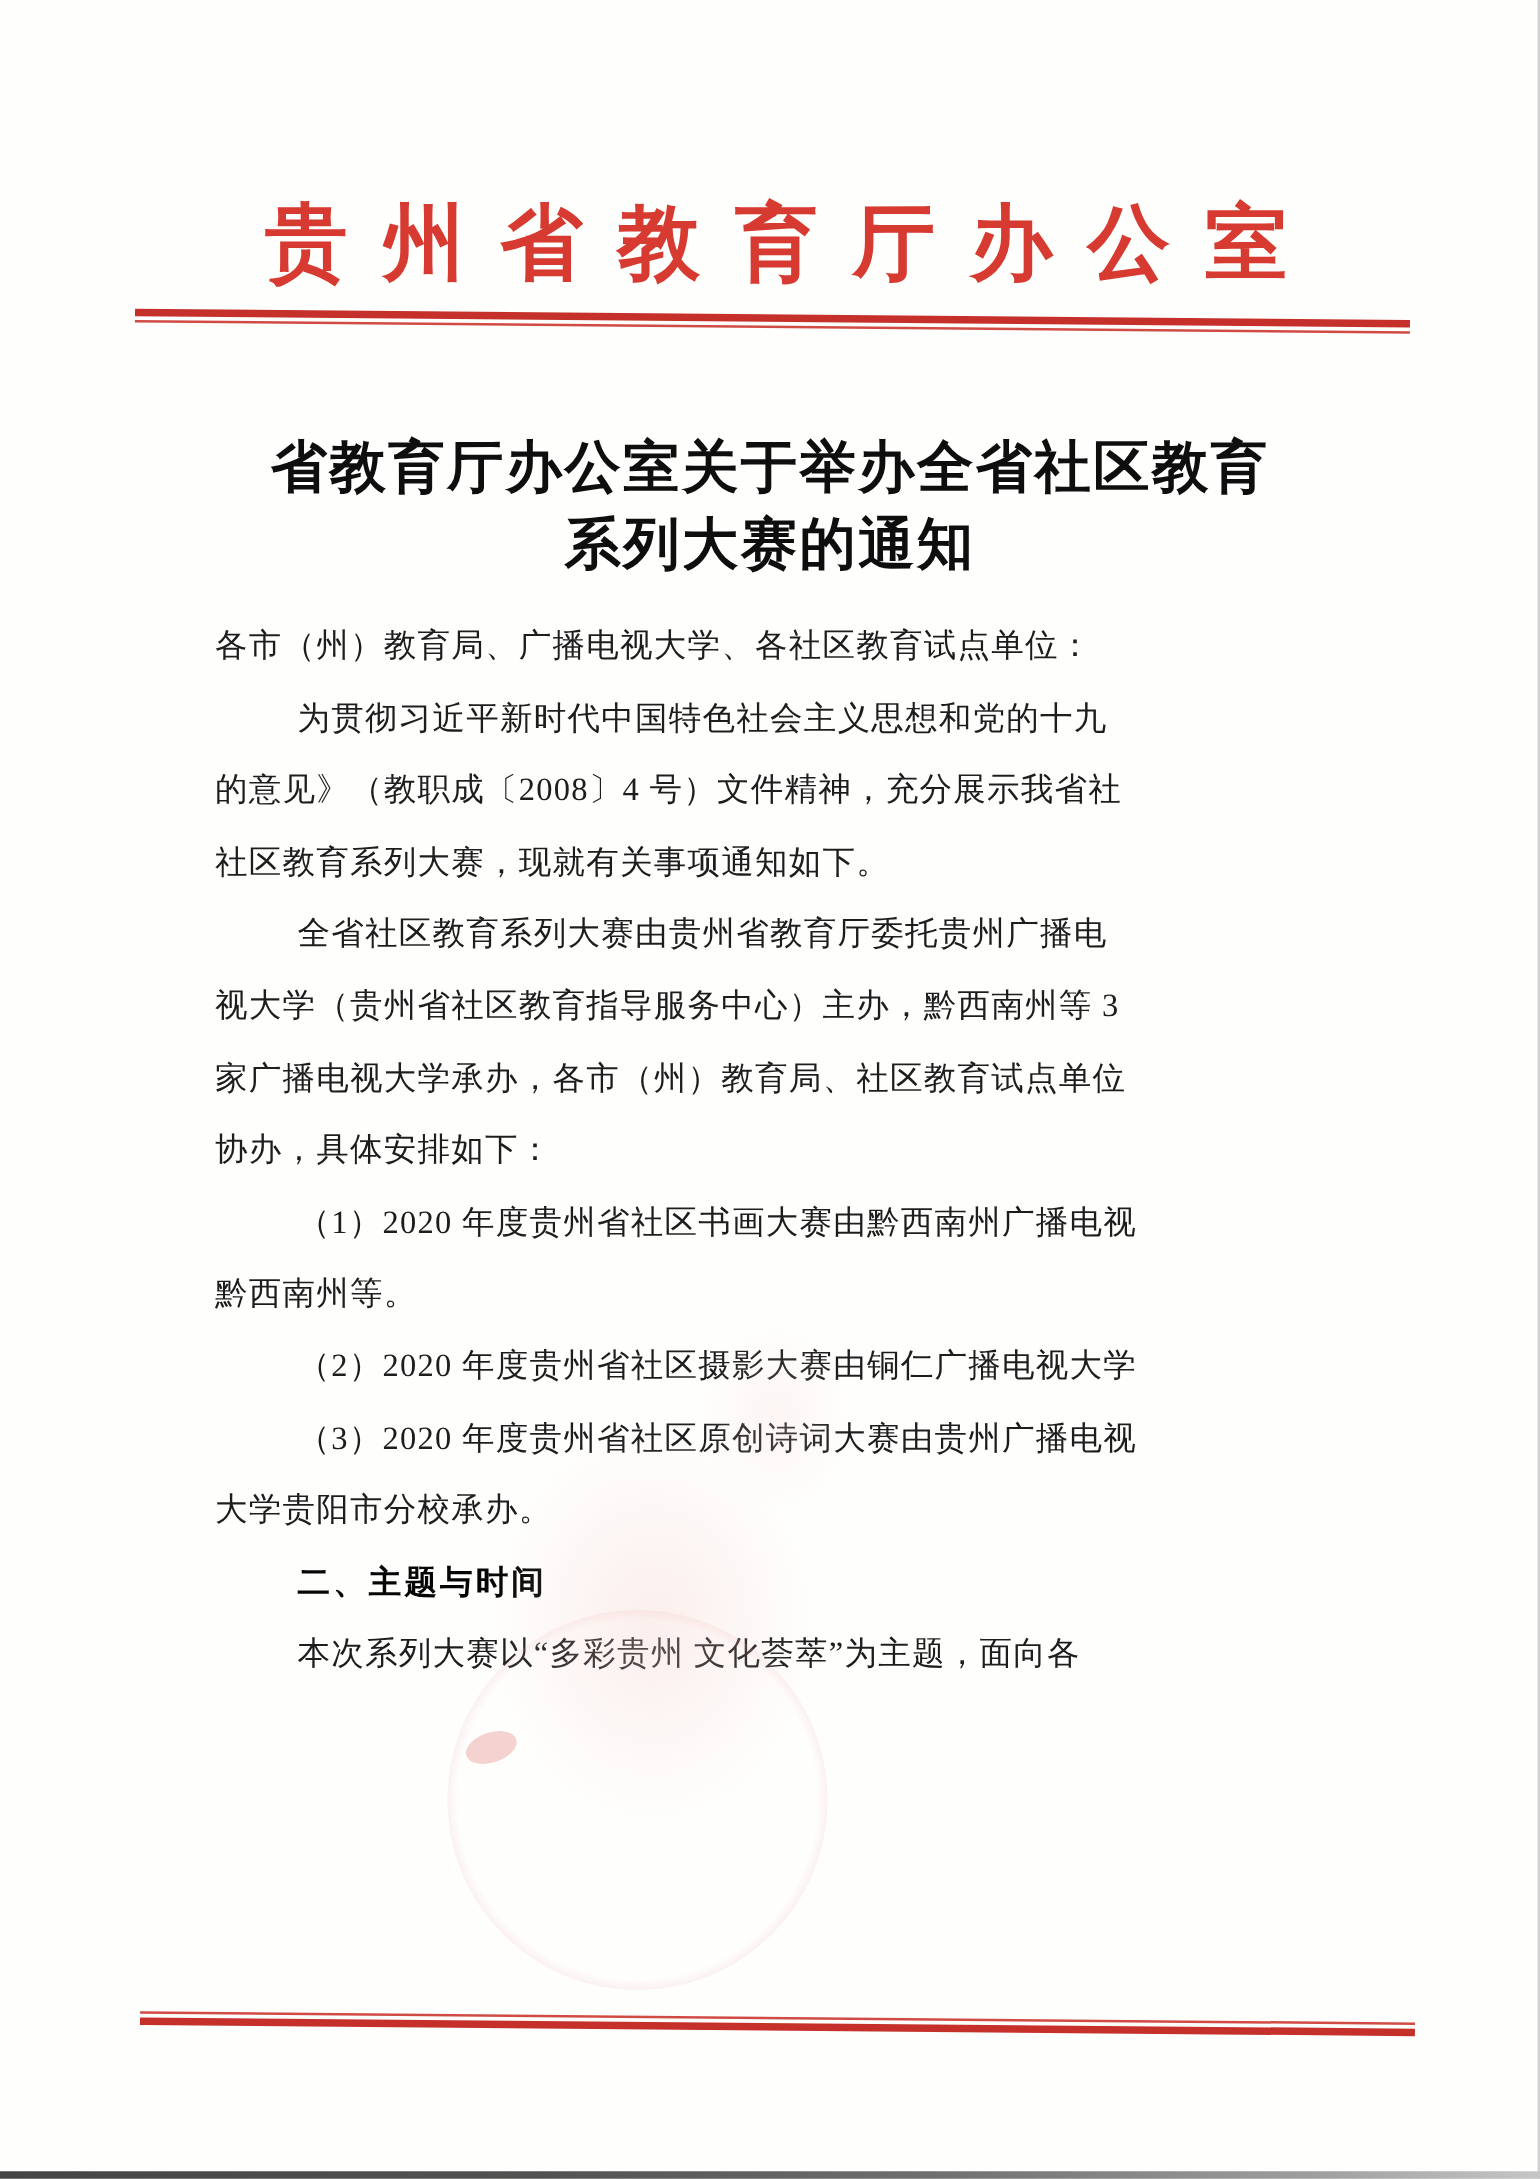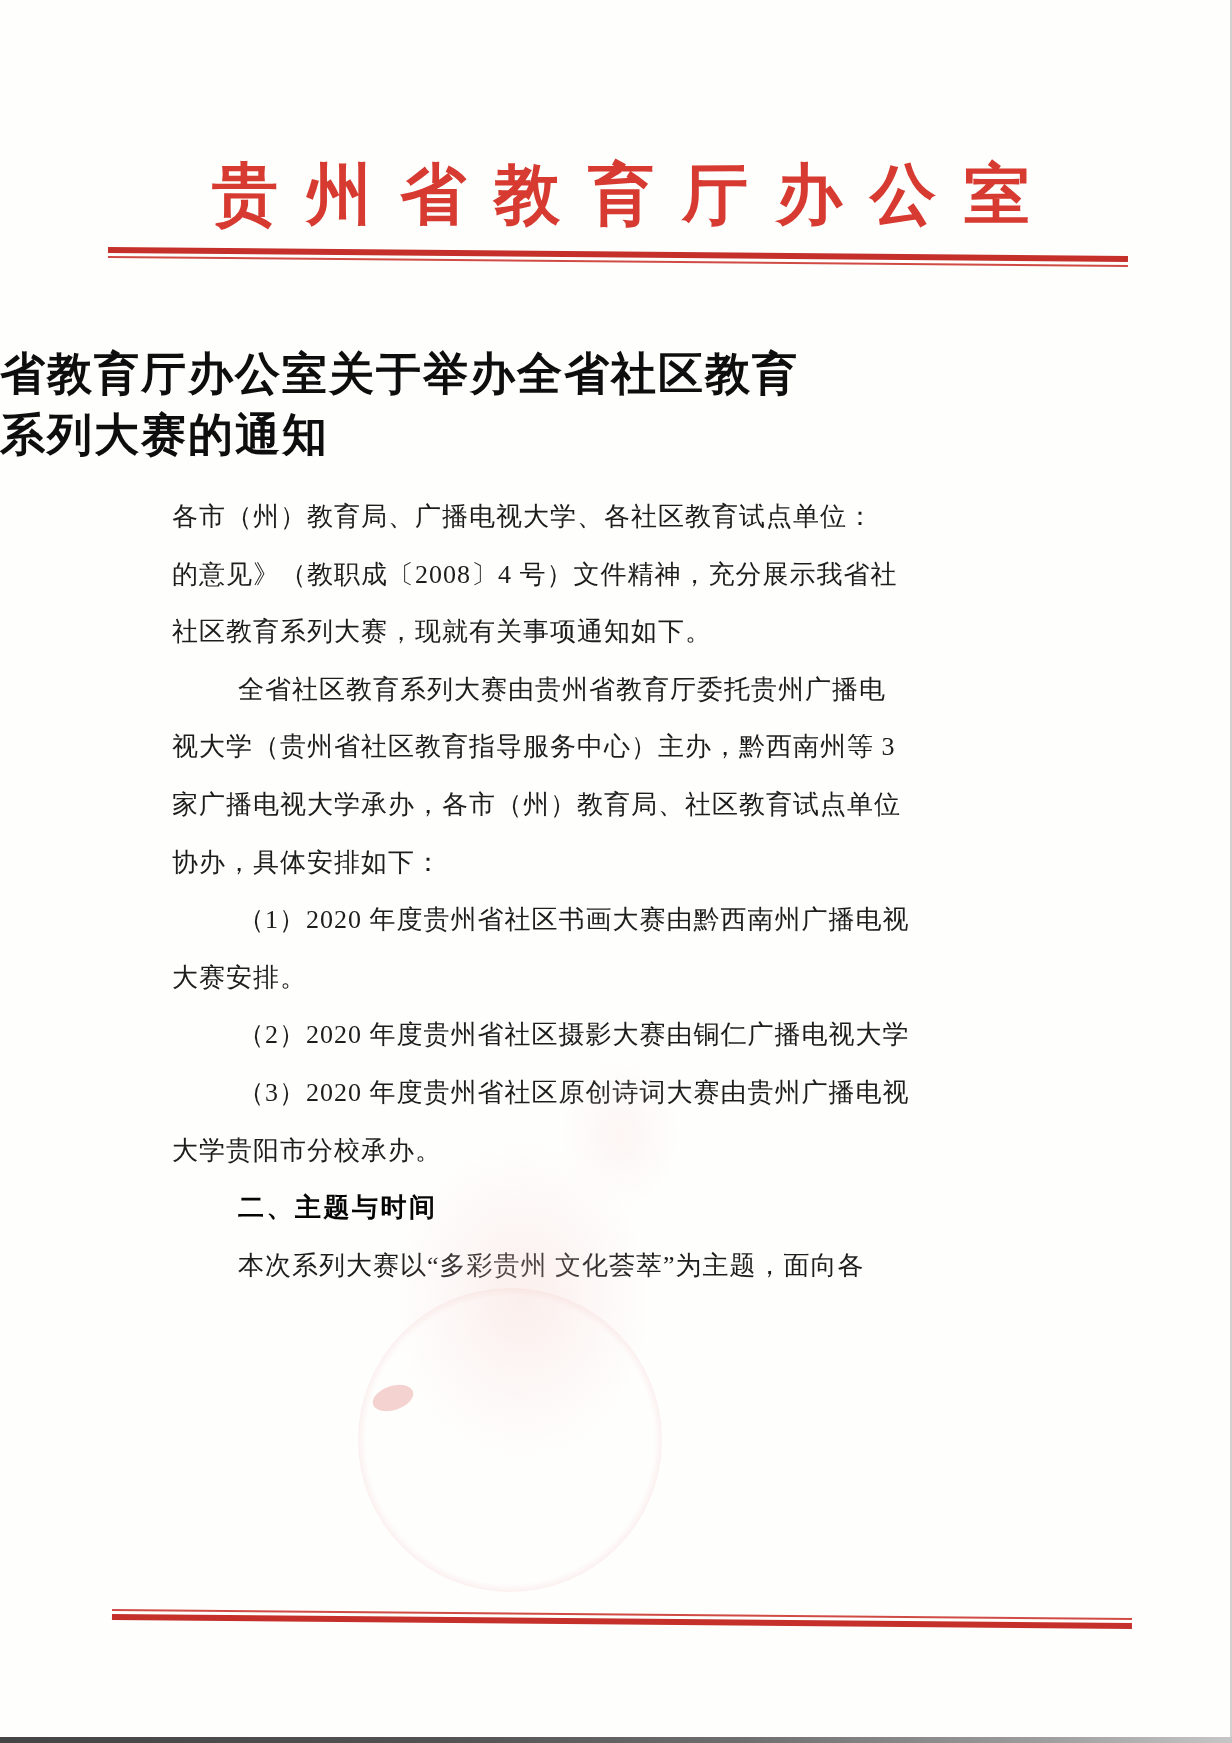--- a/index.html
+++ b/index.html
@@ -30,21 +30,21 @@
   }
   .rule-wrap.header-rule { top: 247px; }
   .rule-wrap.footer-rule { top: 1609px; left: 112px; }
   .rule-thick { height: 6px; background: #c5302b; }
   .rule-thin  { height: 2px; background: #d14b45; }
   .header-rule .rule-thin  { margin-top: 3px; }
   .footer-rule .rule-thick { margin-top: 3px; }
   
   .doc-title {
     position: absolute; top: 344px; left: 0; width: 100%;
-    margin: 0; 
+    margin: 0; text-align: center;
     font-size: 45px; line-height: 61px;
     font-weight: bold; color: #0e0e0e;
     letter-spacing: 2px;
   }
   .doc-title .title-line { display: block; }
   
   .body-text {
     position: absolute; top: 488px; left: 172px; width: 912px;
     font-size: 26px; line-height: 57.6px;
     color: #1d1d1d; letter-spacing: 1px;
@@ -98,28 +98,29 @@
     <div class="rule-thin"></div>
   </div>
 
   <h1 class="doc-title">
     <span class="title-line">省教育厅办公室关于举办全省社区教育</span>
     <span class="title-line">系列大赛的通知</span>
   </h1>
 
   <div class="body-text" id="body-lines">
       <div class="line ">各市（州）教育局、广播电视大学、各社区教育试点单位：</div>
+      <div class="line indent">为贯彻习近平新时代中国特色社会主义思想和党的十九</div>
       <div class="line ">的意见》（教职成〔2008〕4 号）文件精神，充分展示我省社</div>
       <div class="line ">社区教育系列大赛，现就有关事项通知如下。</div>
       <div class="line indent">全省社区教育系列大赛由贵州省教育厅委托贵州广播电</div>
       <div class="line ">视大学（贵州省社区教育指导服务中心）主办，黔西南州等 3</div>
       <div class="line ">家广播电视大学承办，各市（州）教育局、社区教育试点单位</div>
       <div class="line ">协办，具体安排如下：</div>
       <div class="line indent">（1）2020 年度贵州省社区书画大赛由黔西南州广播电视</div>
-      <div class="line ">大赛安排。</div>
+      <div class="line ">黔西南州等。</div>
       <div class="line indent">（2）2020 年度贵州省社区摄影大赛由铜仁广播电视大学</div>
       <div class="line indent">（3）2020 年度贵州省社区原创诗词大赛由贵州广播电视</div>
       <div class="line ">大学贵阳市分校承办。</div>
       <div class="line heading">二、主题与时间</div>
       <div class="line indent">本次系列大赛以“多彩贵州 文化荟萃”为主题，面向各</div>
     </div>
 
   <div class="rule-wrap footer-rule">
     <div class="rule-thin"></div>
     <div class="rule-thick"></div>

